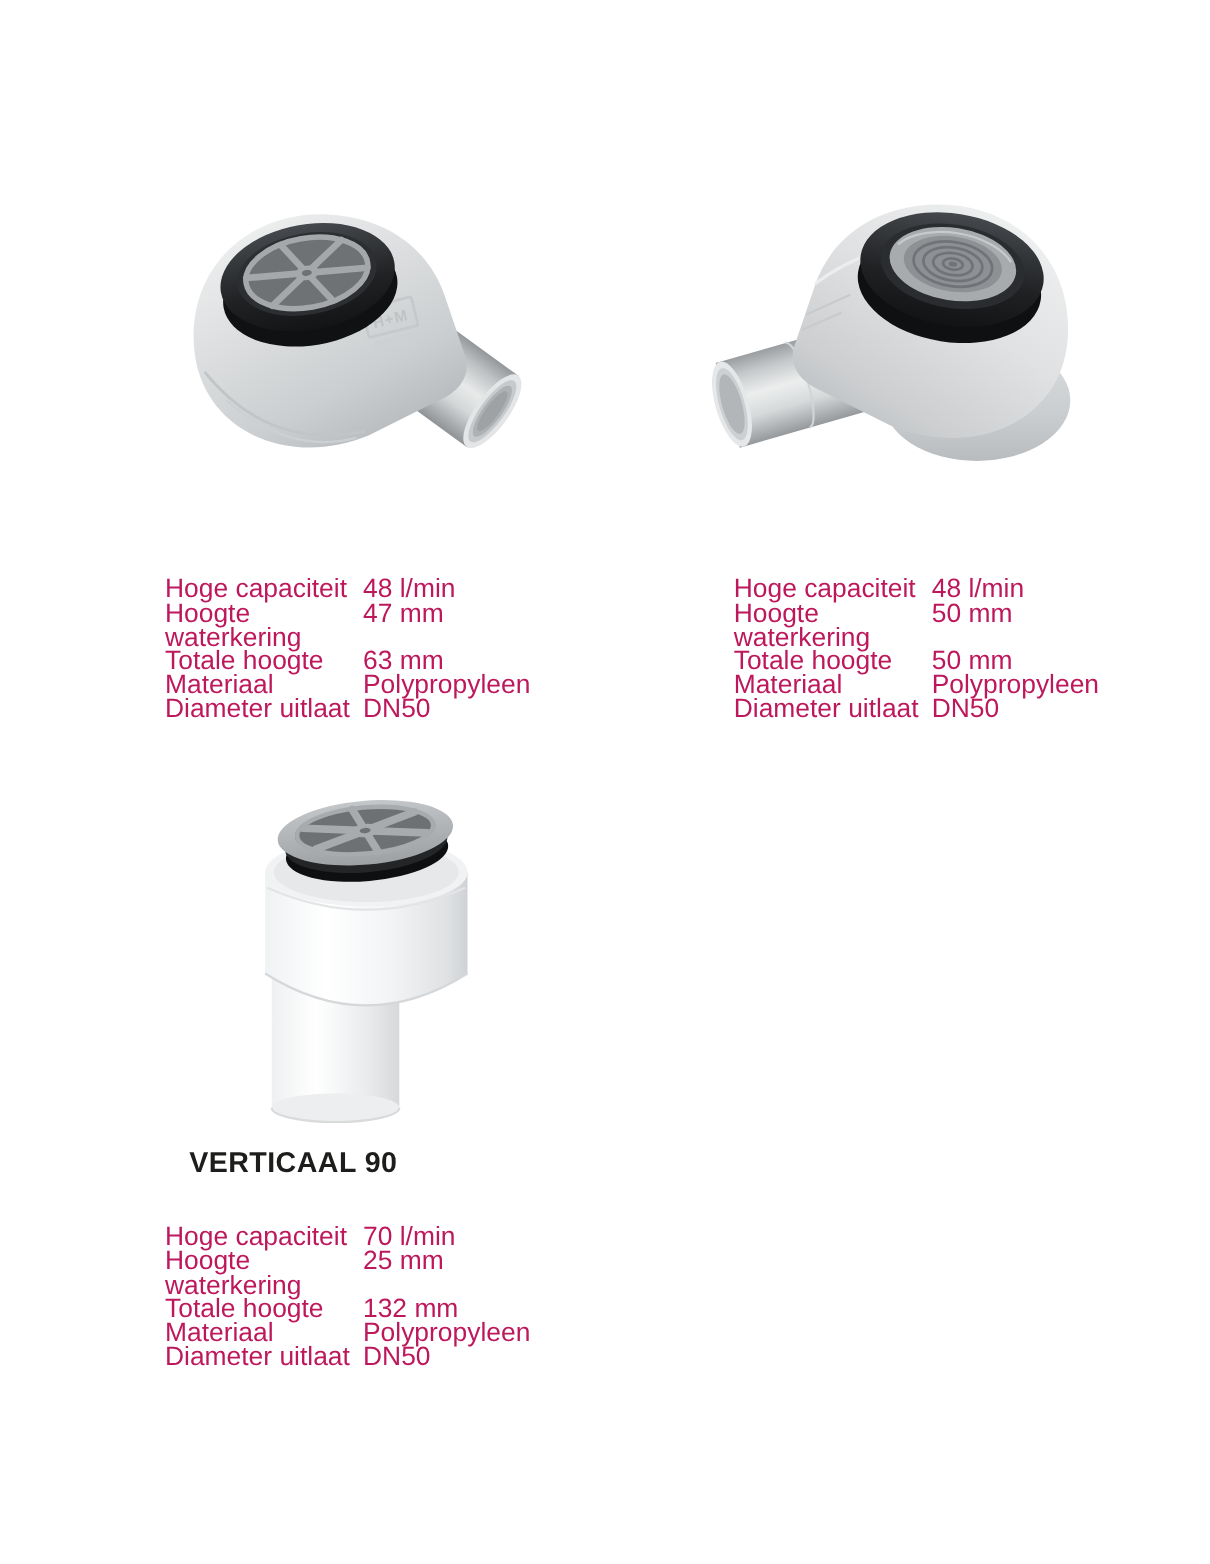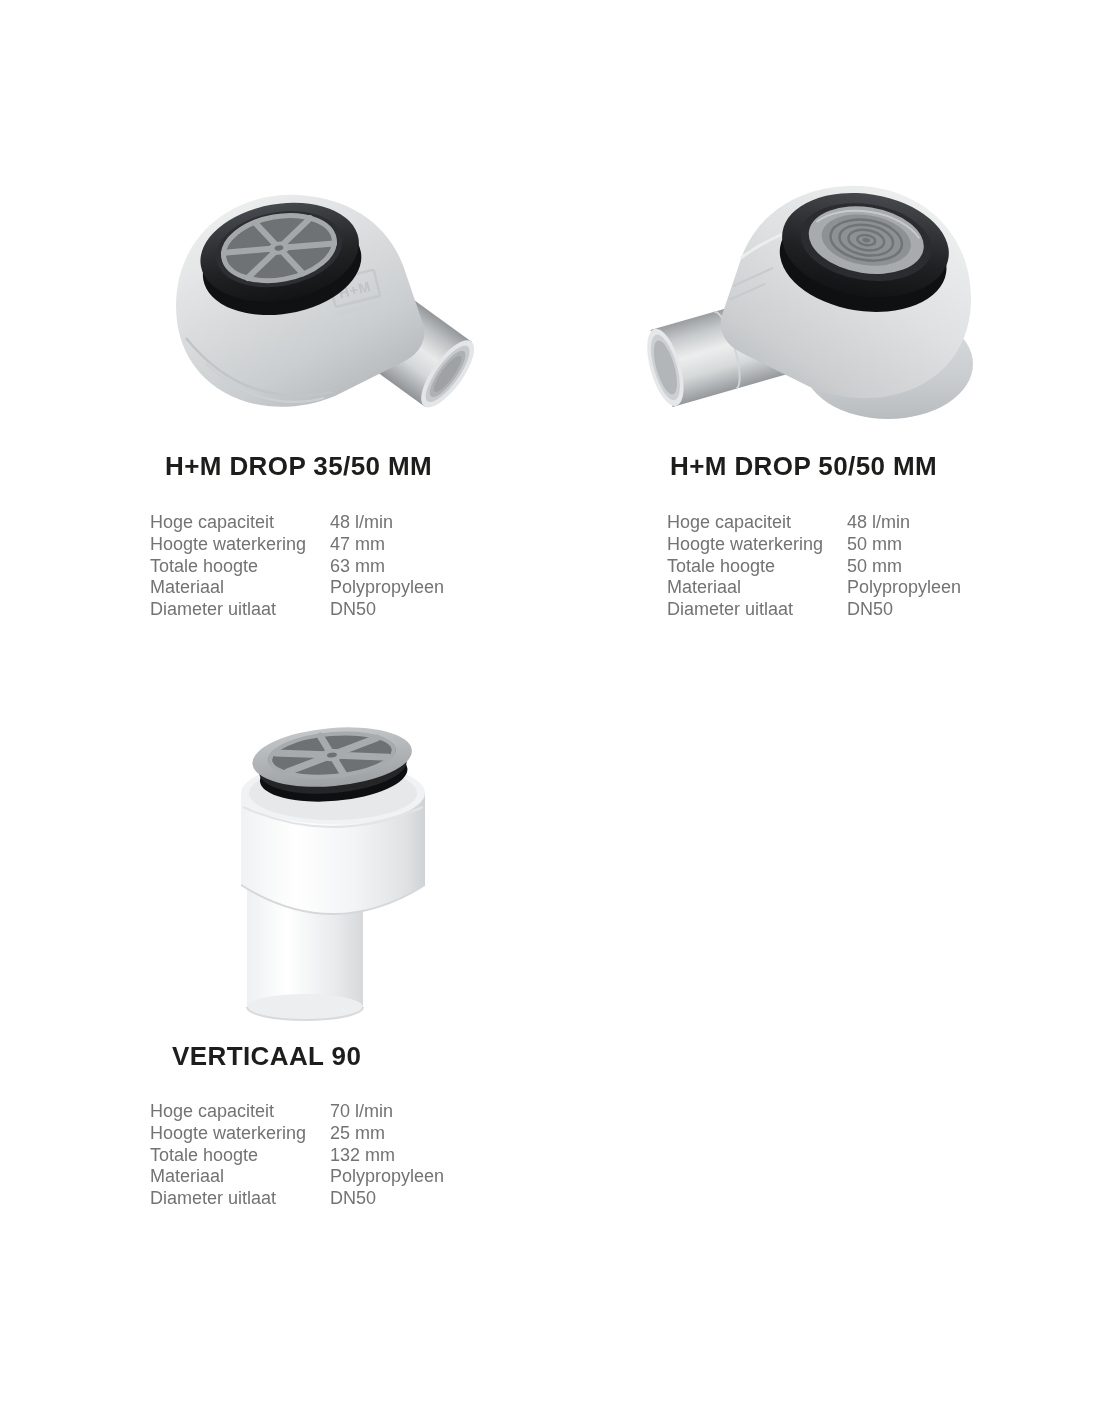--- a/index.html
+++ b/index.html
@@ -23,23 +23,24 @@
     color:#1d1d1b;
     letter-spacing:0.4px;
     line-height:1.1;
     white-space:nowrap;
   }
   .h1{left:165px;top:452px;}
   .h2{left:670px;top:452px;}
   .h3{left:172px;top:1042px;}
   .spec-table{
     position:absolute;
-    font-size:18px;
+    font-size:24px;
     line-height:21.8px;
-    color:#737373;
+    color:#be185d;
+    margin-top:13px;
   }
   .t1{left:150px;top:512px;}
   .t2{left:667px;top:512px;}
   .t3{left:150px;top:1101px;}
   .spec-row{display:flex;}
   .spec-label{width:180px;}
   .spec-value{white-space:nowrap;}
   svg{display:block;width:100%;height:100%;}
 </style>
 </head>
@@ -230,22 +231,20 @@
             <line x1="148" y1="60" x2="138" y2="40"></line>
             <line x1="148" y1="60" x2="194" y2="47"></line>
           </g>
           <ellipse cx="148" cy="60" rx="13" ry="6" fill="#a8abae"></ellipse>
           <ellipse cx="148" cy="60" rx="5" ry="2.4" fill="#6d7174"></ellipse>
         </g>
       </g>
     </svg>
   </div>
 
-  <h2 class="product-title h1">H+M DROP 35/50 MM</h2>
-  <h2 class="product-title h2">H+M DROP 50/50 MM</h2>
   <h2 class="product-title h3">VERTICAAL 90</h2>
 
   <div class="spec-table t1">
     <div class="spec-row">
       <span class="spec-label">Hoge capaciteit</span>
       <span class="spec-value">48 l/min</span>
     </div>
     <div class="spec-row">
       <span class="spec-label">Hoogte waterkering</span>
       <span class="spec-value">47 mm</span>

